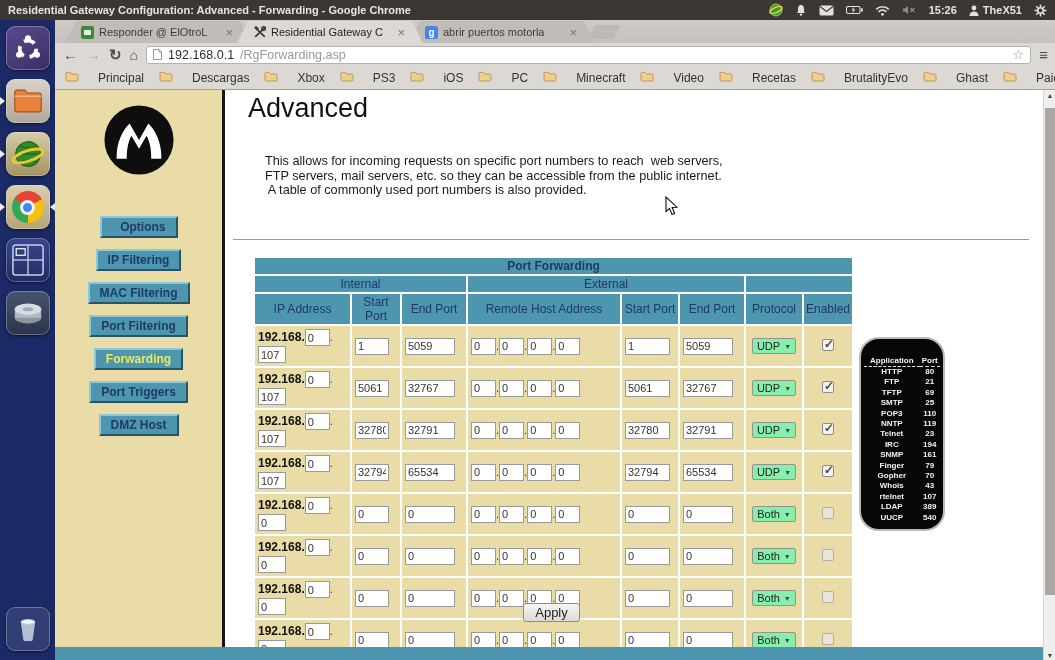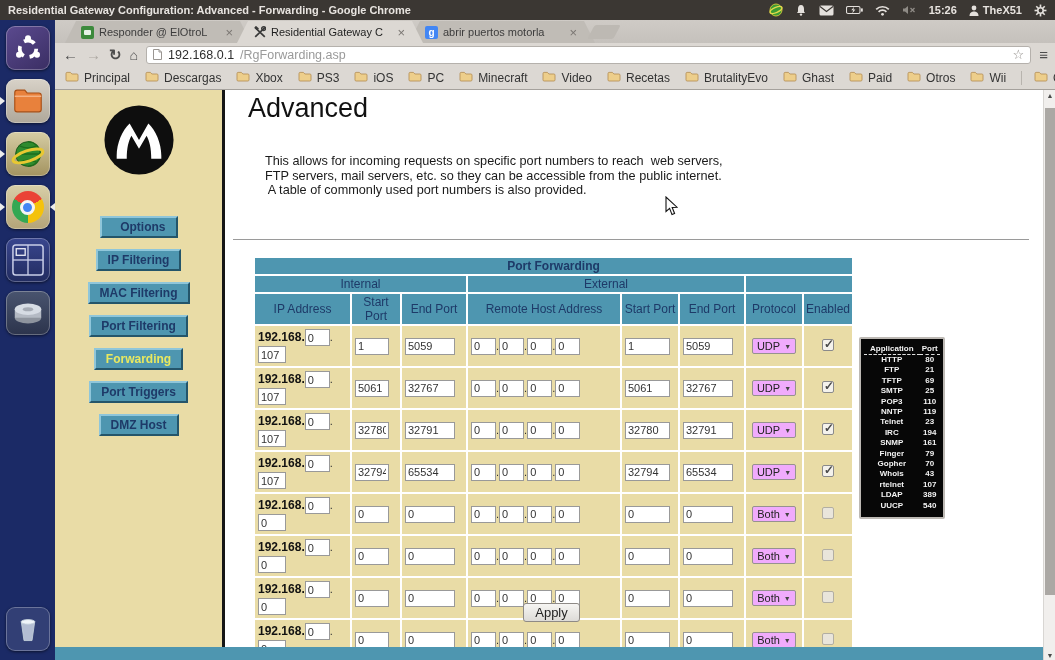--- a/index.html
+++ b/index.html
@@ -60,21 +60,21 @@
   .navbtn.disabled { color:#ACA8A2; }
   .home { font-size:14px; color:#4C4C4C; }
   .omnibox { flex:1; height:18px; background:#FFFFFF; border:1px solid #B5B1AC; border-radius:3px;
     display:flex; align-items:center; gap:6px; padding:0 6px; }
   .urlhost { font-size:12.5px; color:#2E2E2E; }
   .urlpath { font-size:12.5px; color:#9A9A9A; }
   .star { margin-left:auto; font-size:13px; color:#8E8A86; }
   .menubtn { font-size:15px; color:#4C4C4C; font-weight:bold; letter-spacing:-1px; }
 
   .bookmarksbar { height:24px; background:#DCD8D3; border-bottom:1px solid #A5A19C; display:flex; align-items:center; gap:15px; padding:0 10px; }
-  .bm { display:flex; align-items:center; gap:5px; font-size:12px; color:#333; white-space:nowrap; }
+  .bm { display:flex; align-items:center; gap:19px; font-size:12px; color:#333; white-space:nowrap; }
   .bm-overflow { margin-left:auto; border-left:1px solid #B8B4AE; padding-left:12px; }
 
   
   .viewport { position:relative; height:570px; background:#FFFFFF; overflow:hidden; }
   .gw-sidebar { position:absolute; left:0; top:0; width:167px; height:557px; background:#E9DCA6; }
   .gw-divider { position:absolute; left:167px; top:0; width:3px; height:557px; background:#161616; }
   .gw-footer { position:absolute; left:0; bottom:0; height:13px; right:12px; background:#4E96B0; }
 
   .logo { margin-top:14px; text-align:center; }
   .brandword { margin-top:6px; font-size:16px; font-weight:bold; color:#141414; letter-spacing:0.5px; }
@@ -96,34 +96,34 @@
   
   .pf-table { position:absolute; left:28px; top:166px; border-collapse:separate; border-spacing:2px; background:#fff; }
   .pf-table td { background:#E9DCA6; }
   .pf-table td.th { background:#4E96B0; color:#1E3A68; text-align:center; font-size:12px; padding:1px 2px; }
   .pf-table td.th.b { font-weight:bold; }
   .pf-table td.data { padding:3px 3px; font-size:12px; vertical-align:middle; }
   .pf-table input { height:17px; border:1px solid #999; background:#fff; font-size:11px; font-family:"Liberation Sans",sans-serif; padding:0 2px; color:#333; vertical-align:middle; }
   .ipfix { font-weight:bold; color:#111; font-size:12px; }
   .w26{width:25px;} .w28{width:28px;} .w34{width:34px;} .w46{width:45px;} .w50{width:50px;}
   .dot { font-size:11px; color:#333; }
-  .selectbox { display:inline-flex; align-items:center; gap:4px; background:#f0abfc; border:1px solid #96928E; border-radius:2px;
+  .selectbox { display:inline-flex; align-items:center; gap:4px; background:#86efac; border:1px solid #96928E; border-radius:2px;
     padding:1px 4px; font-size:11px; color:#222; }
   .selectbox .arr { font-size:7px; color:#444; }
   .cb { display:inline-block; width:12px; height:12px; background:#E9E5DB; border:1px solid #B2AEA2; border-radius:2px; position:relative; }
   .cb.checked { background:#F4F2EC; border-color:#8A8A8A; }
   .cb.checked::after { content:"\2713"; position:absolute; left:1px; top:-3px; font-size:12px; color:#4A4A4A; font-weight:bold; }
   .ctr { text-align:center; }
 
   .applywrap { position:absolute; left:28px; top:513px; width:597px; text-align:center; }
   .apply-btn { display:inline-block; font-size:13px; color:#222; background:linear-gradient(#F6F5F3,#DDDBD7);
     border:1px solid #8E8A86; border-radius:3px; padding:1px 11px; }
 
   
-  .portref { position:absolute; left:634px; top:247px; width:86px; background:#070707; border:2px solid #BDB9B4; border-radius:2px; padding:5px 3px 6px; }
+  .portref { position:absolute; left:634px; top:247px; width:86px; background:#070707; border:2px solid #BDB9B4; border-radius:20px; padding:17px 3px 6px; }
   .portref table { width:100%; border-collapse:collapse; }
   .portref th { color:#F2F2F2; font-size:8px; font-weight:bold; padding-bottom:1px; border-bottom:1px dashed #E0E0E0; }
   .portref td { color:#F2F2F2; font-size:8px; font-weight:bold; text-align:center; line-height:10.4px; }
 
   
   .scrollbar { position:absolute; right:0; top:0; width:12px; height:570px; background:#F1EFED; border-left:1px solid #D8D6D3; }
   .sb-up { position:absolute; top:2px; left:0; width:12px; text-align:center; font-size:7px; color:#4A4A4A; }
   .sb-thumb { position:absolute; top:18px; left:1px; width:10px; height:487px; background:#ABA8A4; }
   .sb-down { position:absolute; bottom:1px; left:0; width:12px; text-align:center; font-size:7px; color:#4A4A4A; }
 

